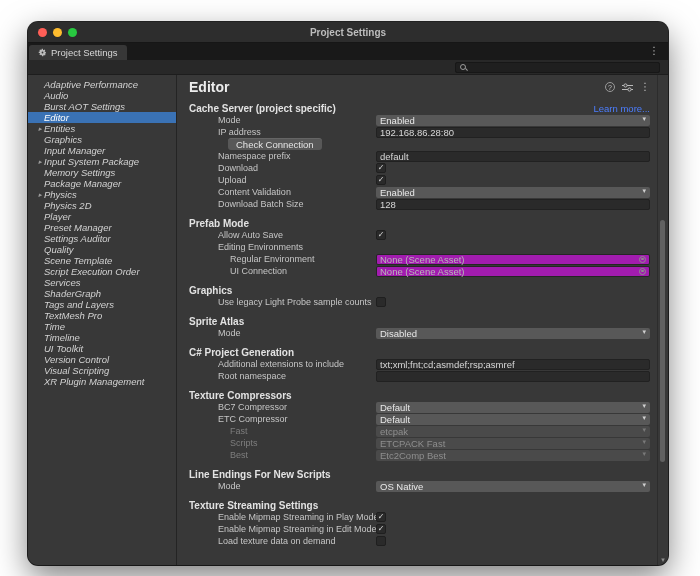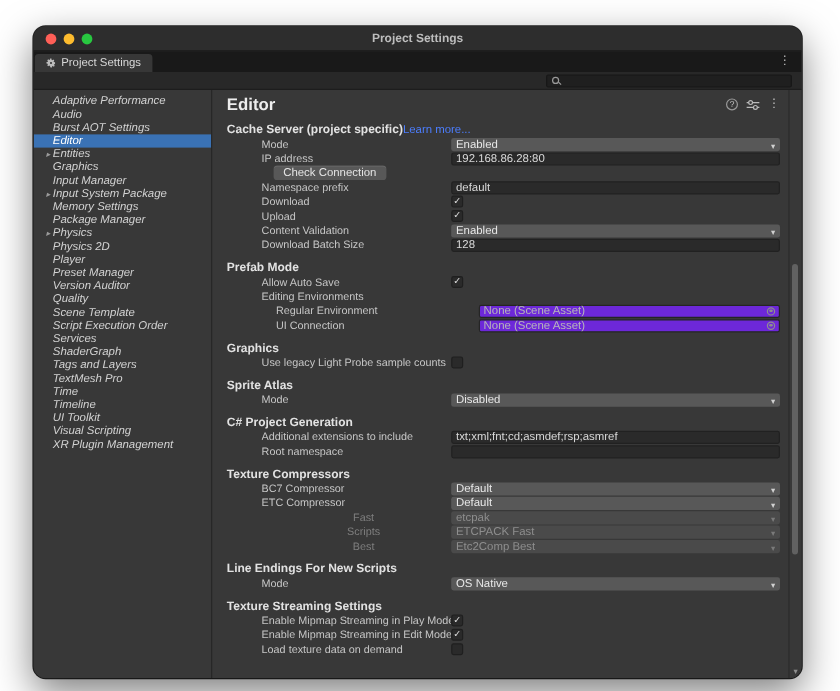--- a/index.html
+++ b/index.html
@@ -39,47 +39,47 @@
   .vthumb{position:absolute;left:2px;width:5px;top:145px;height:242px;background:#616161;border-radius:3px;}
   .vscroll .down{position:absolute;bottom:1px;left:0;right:0;text-align:center;font-size:7px;color:#8f8f8f;}
 
   .editor-header{height:16px;margin:2px 0 4px 0;display:flex;align-items:center;justify-content:space-between;}
   .editor-title{font-size:14px;font-weight:bold;color:#ededed;}
   .header-icons{display:flex;gap:7px;align-items:center;}
   .help-icon{width:10px;height:10px;border-radius:50%;border:1px solid #9a9a9a;color:#c4c4c4;font-size:7px;line-height:9px;text-align:center;box-sizing:border-box;}
   .kebab{color:#c0c0c0;font-size:10px;line-height:10px;}
 
   .sec{margin-top:7px;}
-  .sec-head-row{height:12px;display:flex;align-items:center;}
+  .sec-head-row{height:12px;display:flex;align-items:center;justify-content:space-between;}
   .sec-head{font-size:10px;font-weight:bold;color:#e2e2e2;white-space:nowrap;}
   .learn-more{font-size:9.5px;color:var(--link-blue,#4c7eff);text-decoration:none;cursor:pointer;}
 
   .row{height:12px;display:flex;align-items:center;padding-left:29px;}
   .lbl{flex:0 0 158px;font-size:9px;color:#c6c6c6;white-space:nowrap;overflow:hidden;box-sizing:border-box;}
   .lbl.indent{padding-left:12px;}
   .ctl{flex:1;min-width:0;display:flex;align-items:center;}
 
-  .dropdown{flex:1;height:11px;background:#585858;border-radius:2px;display:flex;align-items:flex-end;padding:0 4px;box-sizing:border-box;min-width:0;}
+  .dropdown{flex:1;height:11px;background:#585858;border-radius:2px;display:flex;align-items:flex-start;padding:0 4px;box-sizing:border-box;min-width:0;}
   .dd-val{flex:1;font-size:9.5px;color:#e8e8e8;white-space:nowrap;overflow:hidden;}
   .caret{font-size:7px;color:#d0d0d0;margin-left:3px;flex:0 0 auto;}
 
   .textfield{flex:1;height:11px;background:#2a2a2a;border:1px solid #212121;border-radius:2px;display:flex;align-items:center;padding:0 3px;box-sizing:border-box;font-size:9.5px;color:#d8d8d8;white-space:nowrap;overflow:hidden;min-width:0;}
 
-  .objfield{flex:1;height:11px;background:#6d28d9;border:1px solid #252525;border-radius:2px;display:flex;align-items:center;padding:0 3px;box-sizing:border-box;min-width:0;margin-left:23px;}
+  .objfield{flex:1;height:11px;background:#a21caf;border:1px solid #252525;border-radius:2px;display:flex;align-items:center;padding:0 3px;box-sizing:border-box;min-width:0;}
   .obj-val{flex:1;font-size:9.5px;color:#b8b8b8;white-space:nowrap;overflow:hidden;}
   .picker{flex:0 0 7px;width:7px;height:7px;border-radius:50%;border:1px solid #8e8e8e;box-sizing:border-box;position:relative;}
   .picker::after{content:'';position:absolute;left:1px;top:1px;width:2.5px;height:2.5px;border-radius:50%;background:#8e8e8e;}
 
   .checkbox{width:10px;height:10px;background:#2a2a2a;border:1px solid #1f1f1f;border-radius:2px;display:flex;align-items:center;justify-content:center;box-sizing:border-box;}
   .tick{display:none;font-size:8px;color:#dcdcdc;line-height:1;margin-top:-1px;}
   .checkbox.on .tick{display:block;}
 
   .btn{height:12px;background:#585858;border-radius:3px;padding:0 8px;font-size:9.5px;color:#e4e4e4;display:inline-flex;align-items:center;margin-left:10px;box-sizing:border-box;box-shadow:inset 0 1px 0 rgba(255,255,255,.08);}
 
-  .disabled .lbl{color:#7e7e7e;text-align:center;}
+  .disabled .lbl{color:#7e7e7e;}
   .disabled .dropdown{background:#4a4a4a;gap:48px;}
   .disabled .dd-val{color:#8e8e8e;}
   .disabled .caret{color:#7a7a7a;}
 </style>
 </head>
 <body>
 
 <div class="window">
 
   <div class="titlebar">
@@ -165,21 +165,21 @@
         <div class="side-item">
         <span class="arrow"></span>
         <span class="side-label">Player</span>
       </div>
         <div class="side-item">
         <span class="arrow"></span>
         <span class="side-label">Preset Manager</span>
       </div>
         <div class="side-item">
         <span class="arrow"></span>
-        <span class="side-label">Version Auditor</span>
+        <span class="side-label">Settings Auditor</span>
       </div>
         <div class="side-item">
         <span class="arrow"></span>
         <span class="side-label">Quality</span>
       </div>
         <div class="side-item">
         <span class="arrow"></span>
         <span class="side-label">Scene Template</span>
       </div>
         <div class="side-item">
@@ -206,20 +206,24 @@
         <span class="arrow"></span>
         <span class="side-label">Time</span>
       </div>
         <div class="side-item">
         <span class="arrow"></span>
         <span class="side-label">Timeline</span>
       </div>
         <div class="side-item">
         <span class="arrow"></span>
         <span class="side-label">UI Toolkit</span>
+      </div>
+        <div class="side-item">
+        <span class="arrow"></span>
+        <span class="side-label">Version Control</span>
       </div>
         <div class="side-item">
         <span class="arrow"></span>
         <span class="side-label">Visual Scripting</span>
       </div>
         <div class="side-item">
         <span class="arrow"></span>
         <span class="side-label">XR Plugin Management</span>
       </div>
       </div>

